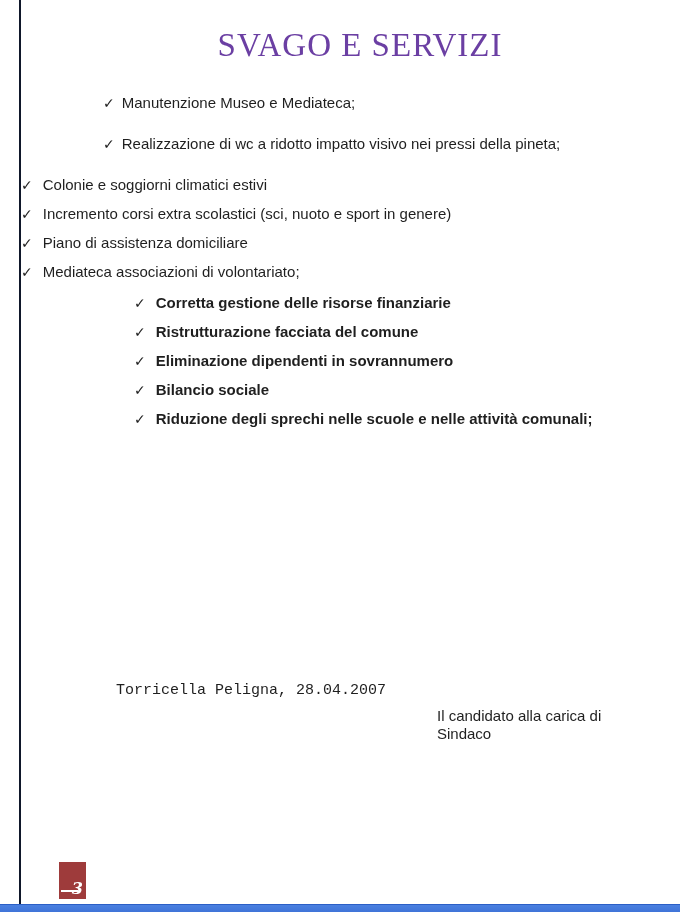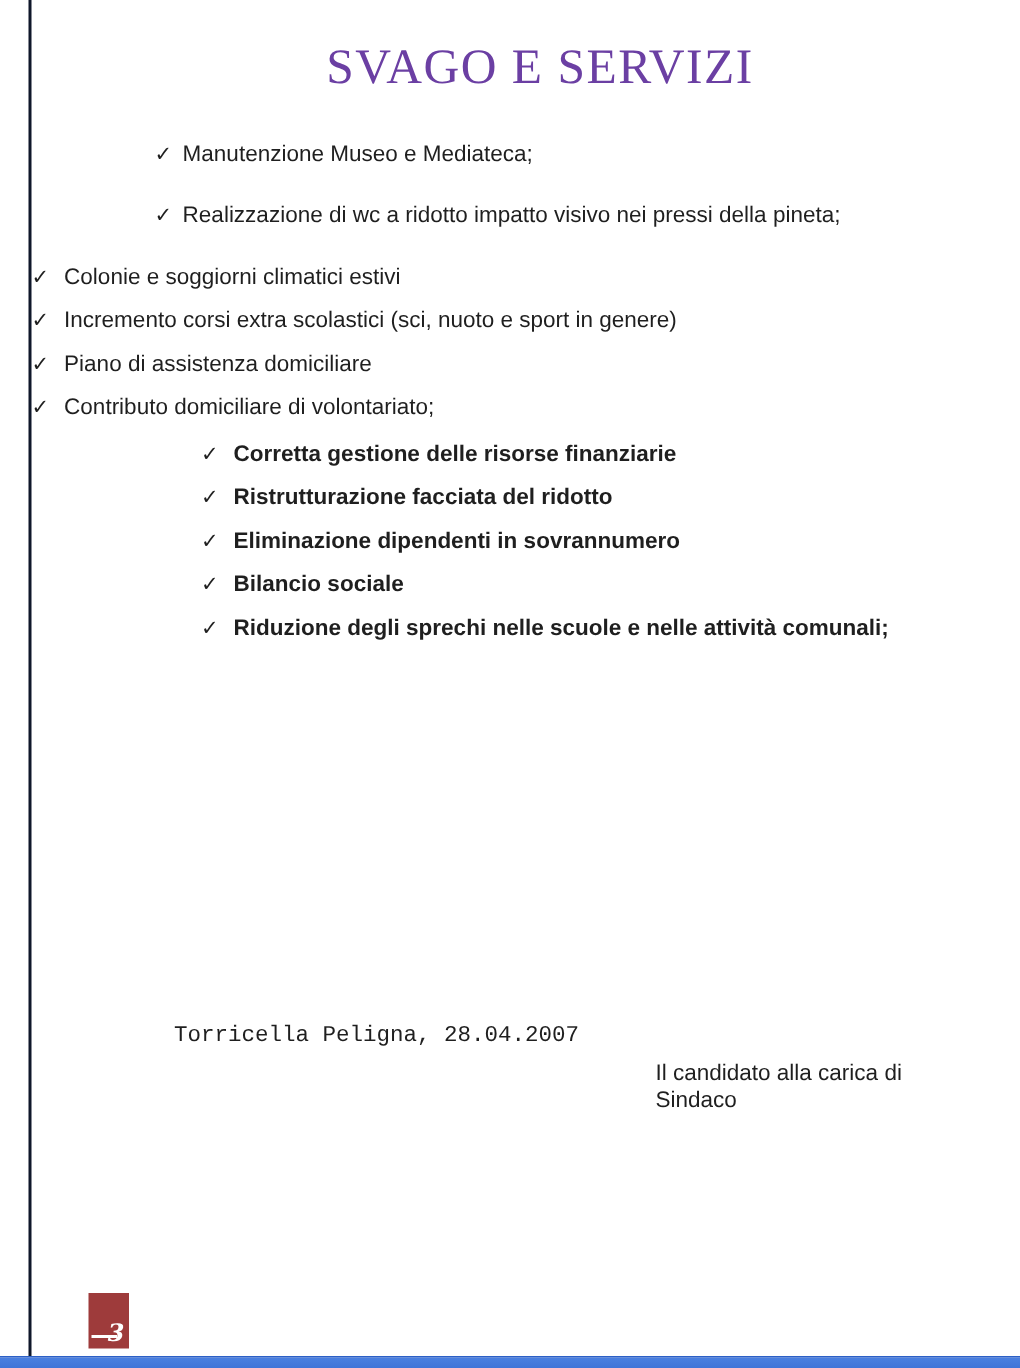--- a/index.html
+++ b/index.html
@@ -123,30 +123,30 @@
     <div class="li">
       <span class="check">✓</span><span>Colonie e soggiorni climatici estivi</span>
     </div>
     <div class="li">
       <span class="check">✓</span><span>Incremento corsi extra scolastici (sci, nuoto e sport in genere)</span>
     </div>
     <div class="li">
       <span class="check">✓</span><span>Piano di assistenza domiciliare</span>
     </div>
     <div class="li">
-      <span class="check">✓</span><span>Contributo domiciliare di volontariato;</span>
+      <span class="check">✓</span><span>Mediateca associazioni di volontariato;</span>
     </div>
   </div>
 
   <div class="group3">
     <div class="li">
       <span class="check">✓</span><span>Corretta gestione delle risorse finanziarie</span>
     </div>
     <div class="li">
-      <span class="check">✓</span><span>Ristrutturazione facciata del ridotto</span>
+      <span class="check">✓</span><span>Ristrutturazione facciata del comune</span>
     </div>
     <div class="li">
       <span class="check">✓</span><span>Eliminazione dipendenti in sovrannumero</span>
     </div>
     <div class="li">
       <span class="check">✓</span><span>Bilancio sociale</span>
     </div>
     <div class="li">
       <span class="check">✓</span><span>Riduzione degli sprechi nelle scuole e nelle attività comunali;</span>
     </div>

